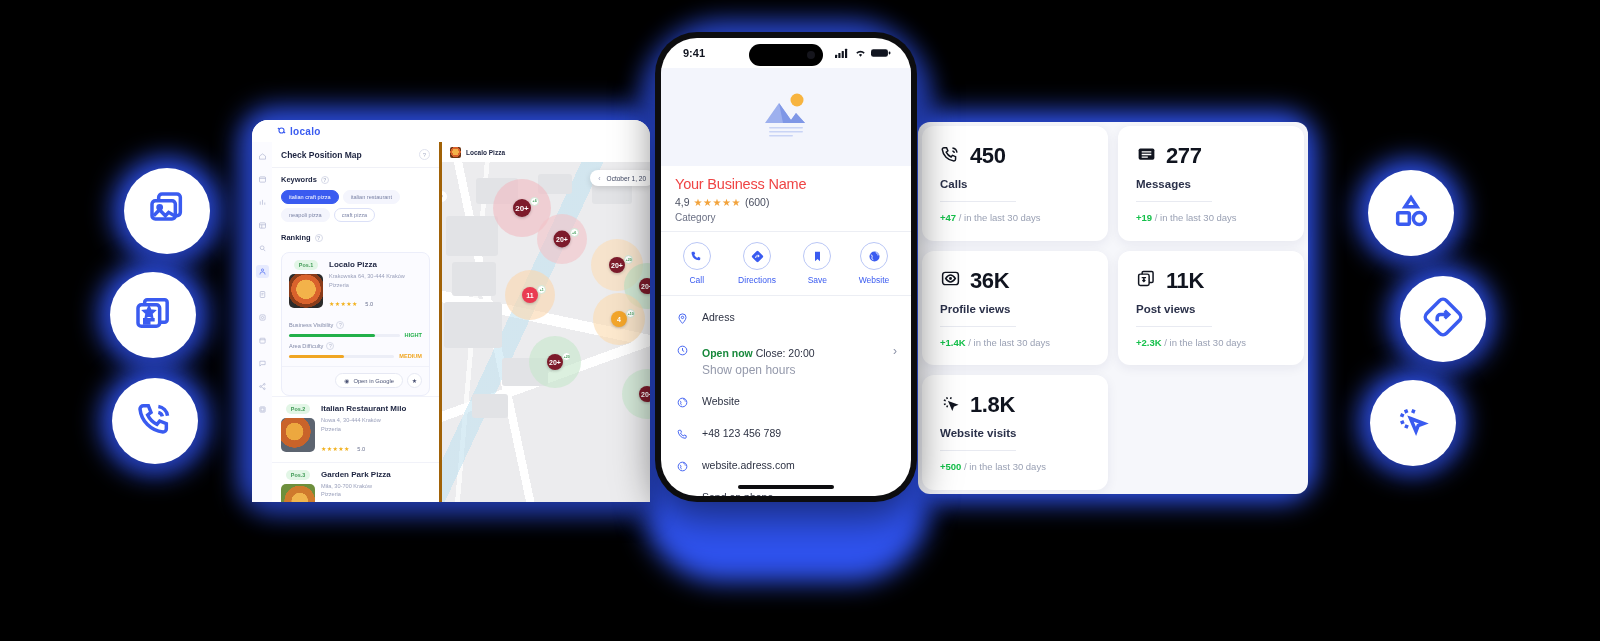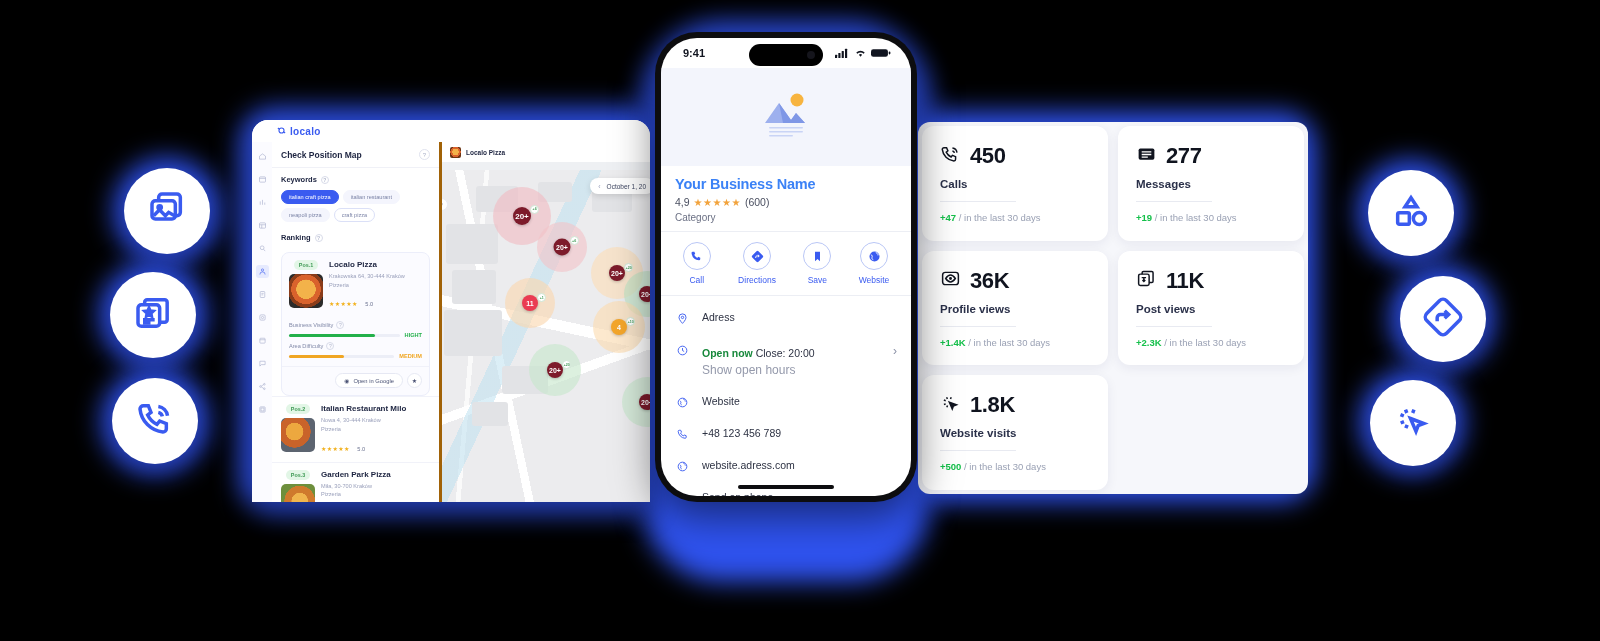--- a/index.html
+++ b/index.html
@@ -116,21 +116,20 @@
                  background: radial-gradient(circle at 50% 45%, #f3b24a 0 40%, #d9622c 41% 62%, #6b3414 63% 100%); }
   .map-bar .mn { font-size: 6.5px; font-weight: 700; color: #1d2440; }
   .map-canvas { position: absolute; inset: 20px 0 0 0;
     background:
       linear-gradient(115deg, transparent 0 38%, rgba(190,225,240,.55) 38% 44%, transparent 44%),
       linear-gradient(78deg, transparent 0 30%, #ffffff 30% 33%, transparent 33%),
       linear-gradient(12deg, transparent 0 52%, #ffffff 52% 55%, transparent 55%),
       linear-gradient(160deg, transparent 0 60%, #ffffff 60% 62.5%, transparent 62.5%),
       linear-gradient(95deg, transparent 0 18%, #fafafa 18% 20%, transparent 20%),
       #ececee;
-    margin-top: 8px;
   }
   .blk { position: absolute; background: #e2e3e6; border-radius: 3px; }
   .halo { position: absolute; border-radius: 50%; transform: translate(-50%,-50%); }
   .pin { position: absolute; border-radius: 50%; transform: translate(-50%,-50%);
          display: flex; align-items: center; justify-content: center;
          color: #fff; font-weight: 700; box-shadow: 0 1px 3px rgba(0,0,0,.22); }
   .delta { position: absolute; border-radius: 50%; background: #fff; border: 1px solid #cfe6d4;
            display: flex; align-items: center; justify-content: center; font-weight: 700; }
   .datepick { position: absolute; right: -4px; top: 8px; background: #fff; border-radius: 99px;
               height: 16px; display: flex; align-items: center; gap: 6px; padding: 0 8px;
@@ -169,21 +168,21 @@
   .notch { position: absolute; left: 50%; transform: translateX(-50%); top: 6px;
            width: 74px; height: 22px; background: #000; border-radius: 99px;
            display: flex; align-items: center; justify-content: flex-end; padding-right: 8px; }
   .cam { width: 8px; height: 8px; border-radius: 50%; background: #15151c; }
   .st-right { display: flex; align-items: center; gap: 4px; }
   .st-right svg { height: 10px; fill: #10141f; }
 
   .hero { height: 98px; background: #f3f5fc; display: flex; align-items: center; justify-content: center; }
   .hero svg { width: 66px; height: 52px; }
   .biz { padding: 10px 14px 8px; }
-  .biz-name { font-size: 14.5px; font-weight: 700; color: #3b82f6; letter-spacing: -.2px; }
+  .biz-name { font-size: 14.5px; font-weight: 400; color: #ef4444; letter-spacing: -.2px; }
   .biz-rate { display: flex; align-items: center; gap: 4px; margin-top: 4px; font-size: 10.5px; color: #4a4f60; }
   .biz-rate .s { color: #f2a33c; font-size: 10px; letter-spacing: .5px; }
   .biz-cat { font-size: 10px; color: #6b7084; margin-top: 4px; }
 
   .actions { display: flex; justify-content: space-around; padding: 10px 8px 10px;
              border-top: 1px solid #eceef4; border-bottom: 1px solid #eceef4; }
   .act { display: flex; flex-direction: column; align-items: center; gap: 5px; }
   .act-c { width: 28px; height: 28px; border-radius: 50%; border: 1px solid #b9c6f5;
            display: flex; align-items: center; justify-content: center; }
   .act-c svg { width: 15px; height: 15px; fill: #3a5bf0; }

